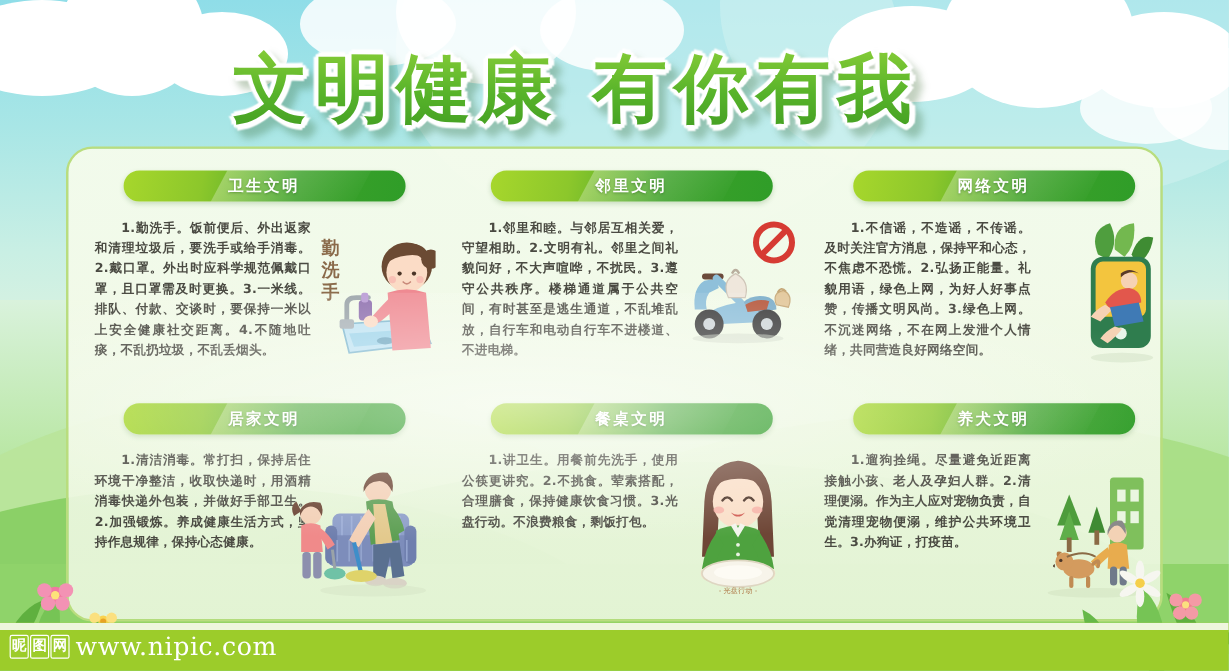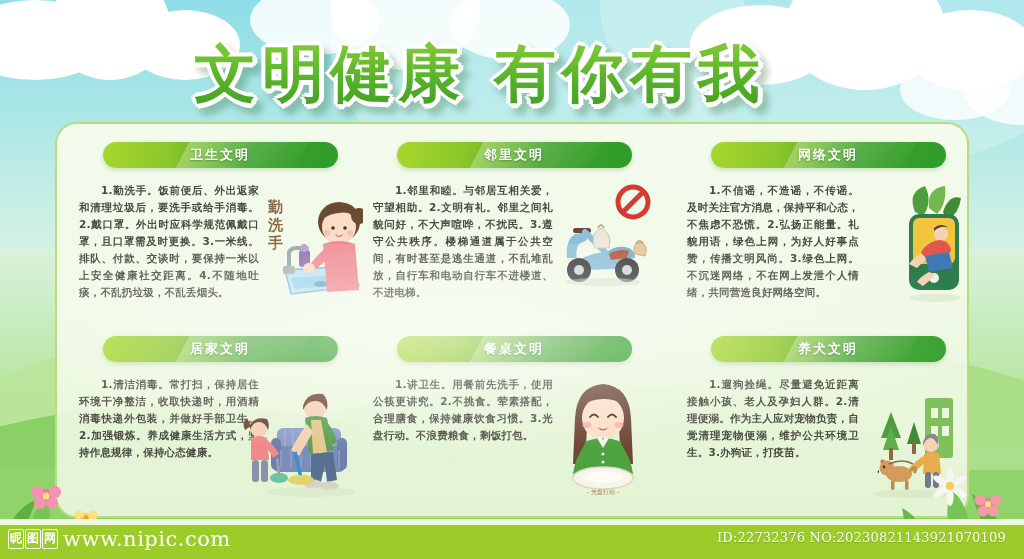--- a/index.html
+++ b/index.html
@@ -73,21 +73,21 @@
     pointer-events:none;
   }
   .panel-inner { position:absolute; inset:0; padding:18px 14px 10px 14px; }
 
   .row { position:absolute; left:0; width:914px; height:194px; }
   .row-1 { top:10px; }
   .row-2 { top:204px; }
 
   .col { position:absolute; width:290px; height:194px; }
   .col-1 { left:18px; }
-  .col-2 { left:312px; }
+  .col-2 { left:324px; }
   .col-3 { left:626px; }
 
   .hdr {
     position:relative; width:235px; height:26px; margin:8px auto 0 auto;
     border-radius:13px;
     background:linear-gradient(100deg,#a7d72c 0%,#8cc72b 28%,#3da12a 62%,#2f9d28 100%);
     box-shadow:0 2px 4px rgba(60,120,40,.22);
     overflow:hidden;
   }
   .hdr::before{
@@ -495,16 +495,15 @@
   <div class="footer">
     <div class="footer-top"></div>
     <div class="logo-box">
       <div class="logo-mark">
         <i>昵</i>
         <i>图</i>
         <i>网</i>
       </div>
       <span class="logo-url">www.nipic.com</span>
     </div>
-    <div class="footer-id">ID:22732376 NO:20230821143921070109</div>
   </div>
 
 </div>
 
 </body></html>

